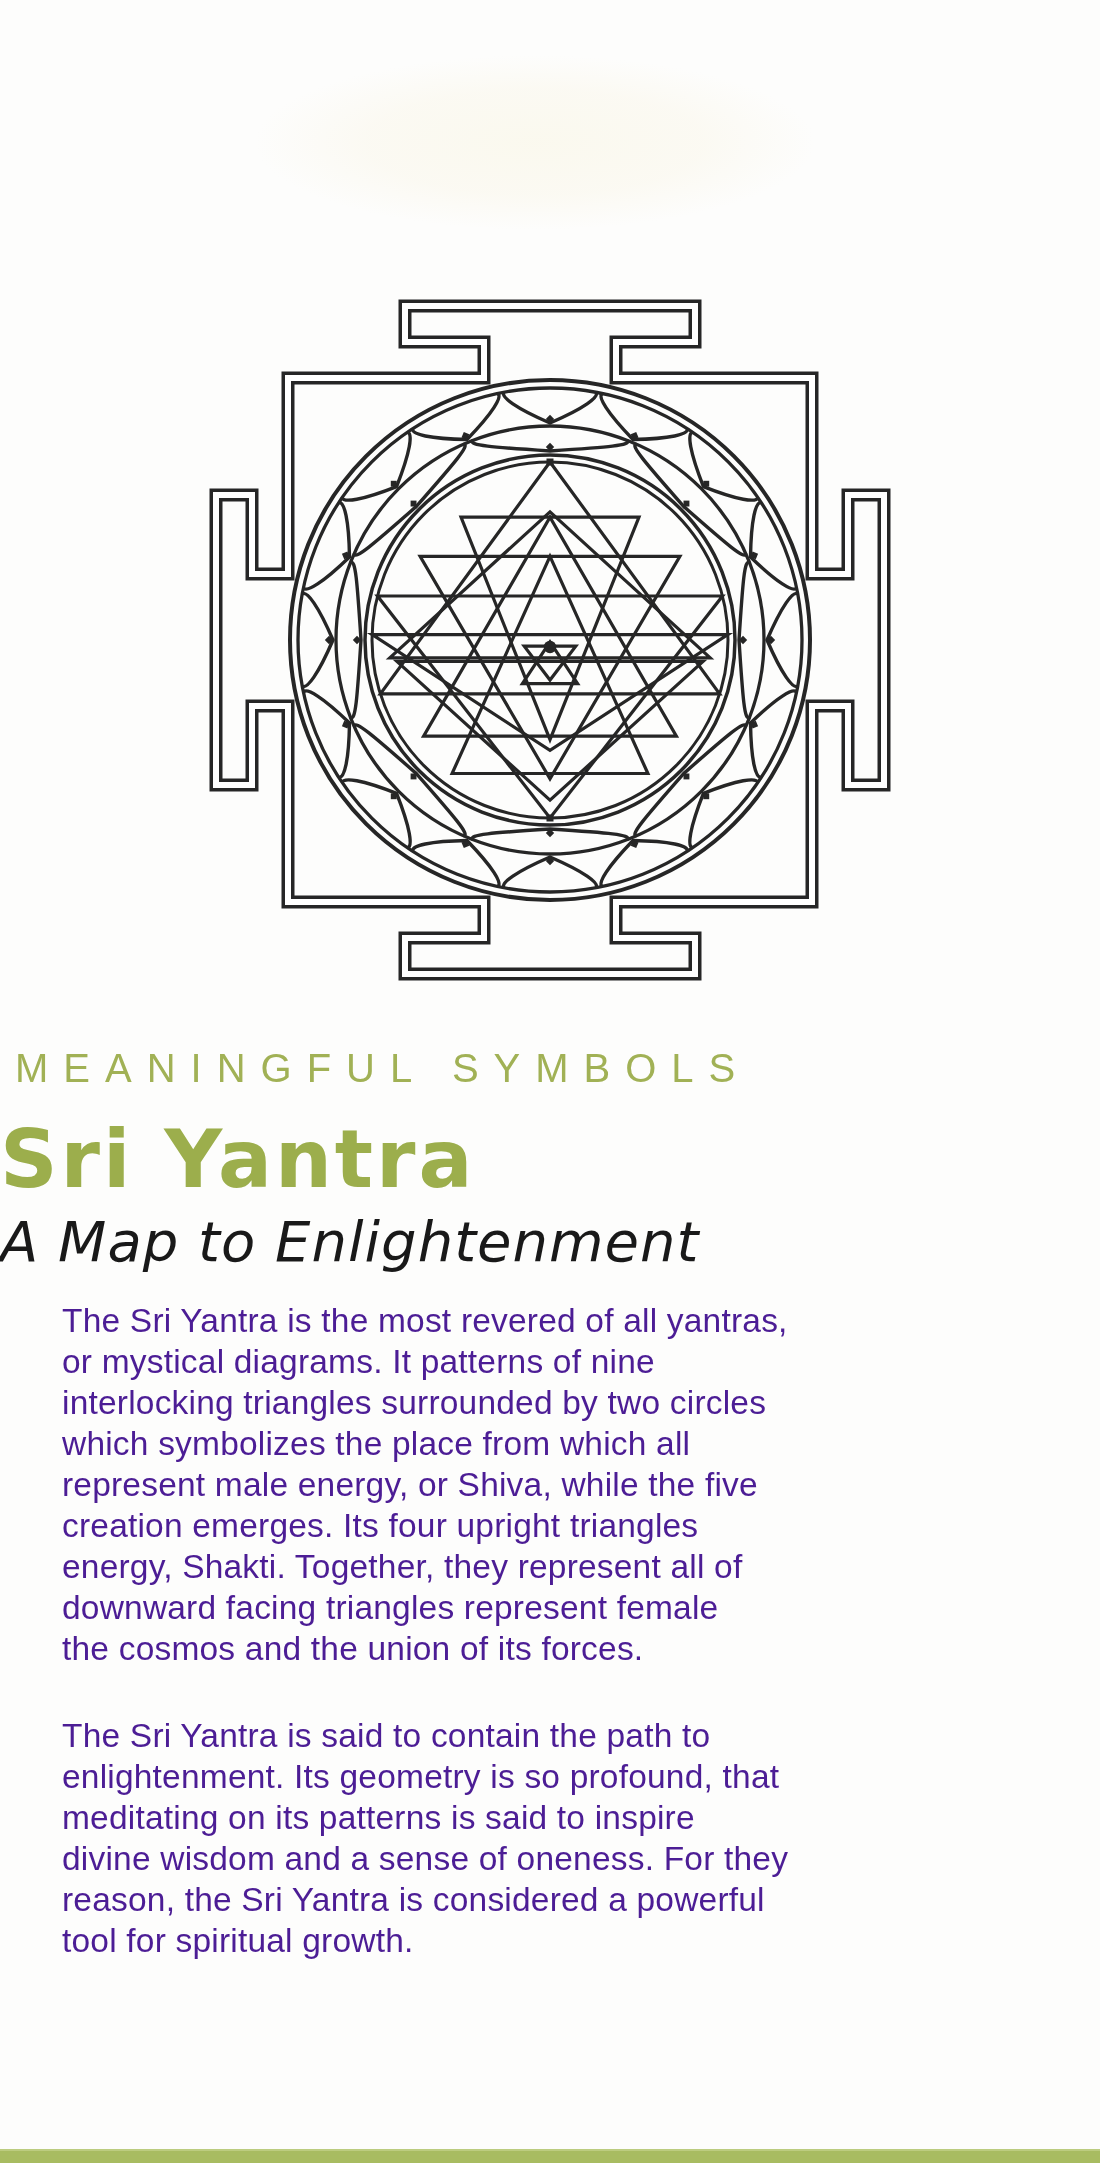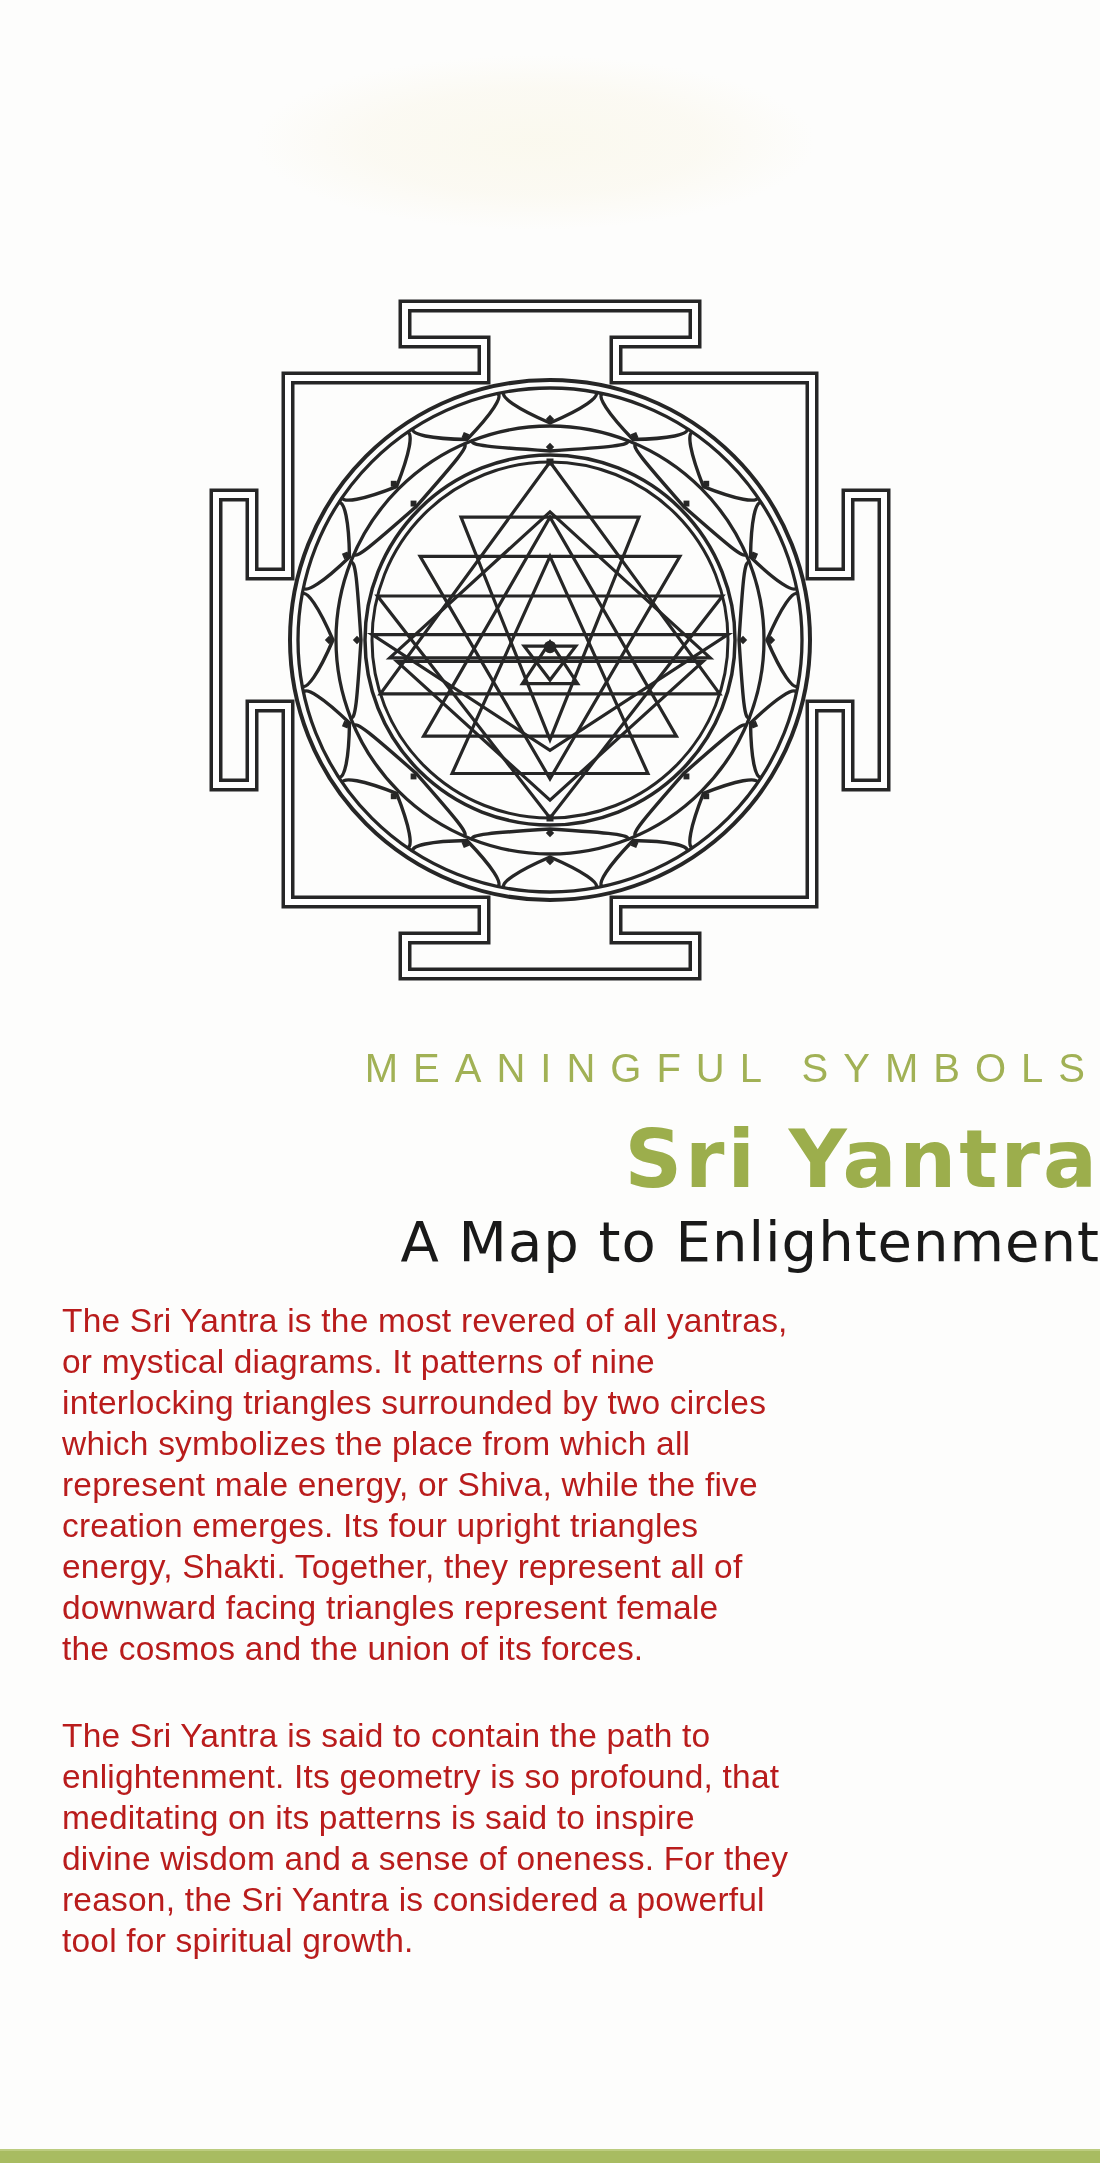--- a/index.html
+++ b/index.html
@@ -23,41 +23,42 @@
   }
   .yantra-wrap{
     position:absolute;
     left:0; top:0;
     width:1100px; height:1010px;
   }
   .headings{
     position:absolute;
     left:0; top:1010px;
     width:1100px;
-    text-align:right;
+    text-align:left;
   }
   .eyebrow{
     margin-top:34px;
     font-size:40px;
     line-height:48px;
     font-weight:400;
     letter-spacing:15px;
     padding-left:15px; 
   }
   .title{
     margin-top:6px;
     font-family:"DejaVu Sans", sans-serif;
     font-size:80px;
     line-height:96px;
     font-weight:700;
     letter-spacing:3px;
   }
   .subtitle{
     margin-top:0px;
     font-family:"DejaVu Sans", sans-serif;
+    font-style:italic;
     font-size:56px;
     line-height:67px;
     font-weight:400;
     color:#191919;
     letter-spacing:1px;
   }
   .article{
     position:absolute;
     left:62px; top:1300px;
     width:980px;
@@ -171,21 +172,21 @@
         </g>
       </svg>
   </div>
 
   <div class="headings">
     <div class="eyebrow" style="color: rgb(161, 177, 85);">MEANINGFUL SYMBOLS</div>
     <div class="title" style="color: rgb(156, 174, 76); margin-top: 20px;">Sri Yantra</div>
     <div class="subtitle">A Map to Enlightenment</div>
   </div>
 
-  <div class="article" style="color: #b91c1c;">
+  <div class="article" style="color: #4c1d95;">
     <div class="para">
         <div class="tline">The Sri Yantra is the most revered of all yantras,</div>
         <div class="tline">or mystical diagrams. It patterns of nine</div>
         <div class="tline">interlocking triangles surrounded by two circles</div>
         <div class="tline">which symbolizes the place from which all</div>
         <div class="tline">represent male energy, or Shiva, while the five</div>
         <div class="tline">creation emerges. Its four upright triangles</div>
         <div class="tline">energy, Shakti. Together, they represent all of</div>
         <div class="tline">downward facing triangles represent female</div>
         <div class="tline">the cosmos and the union of its forces.</div>

